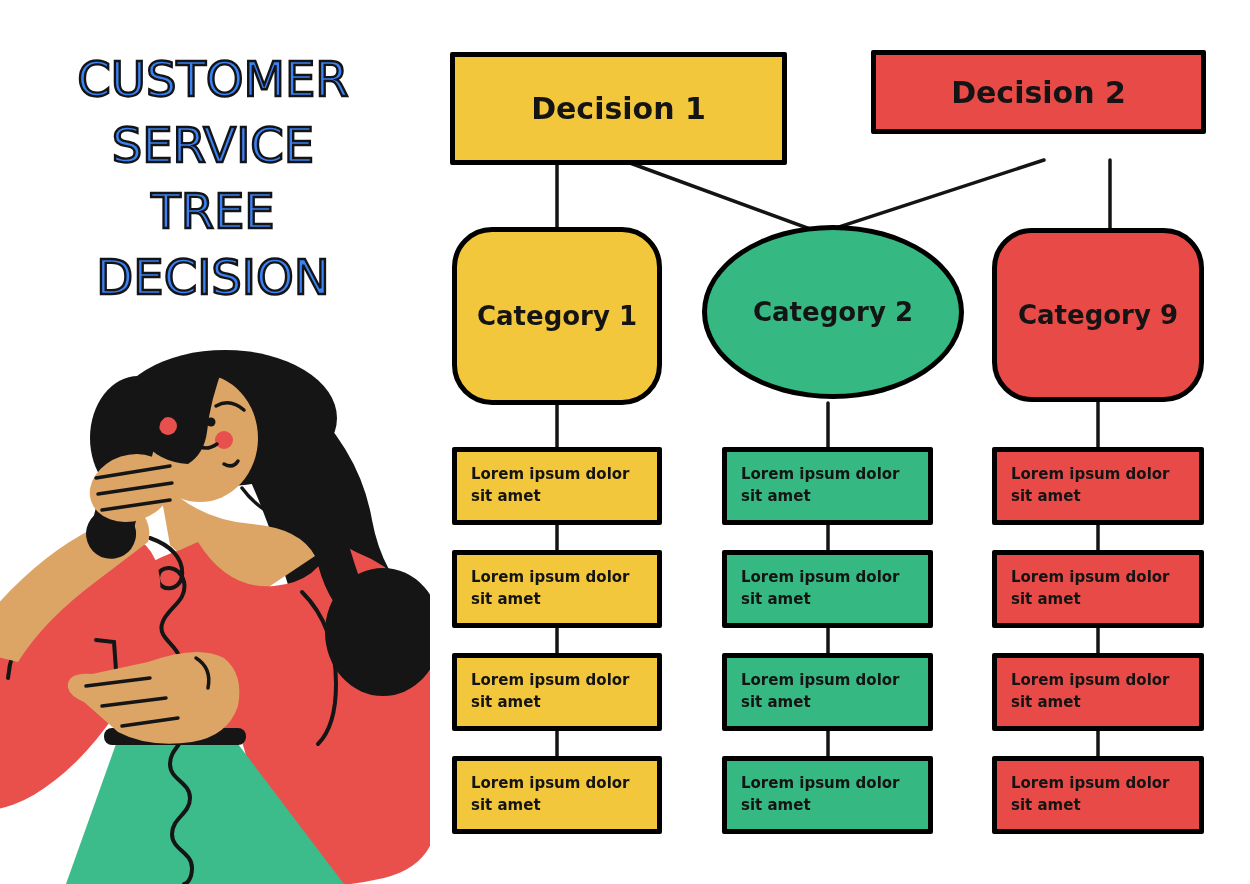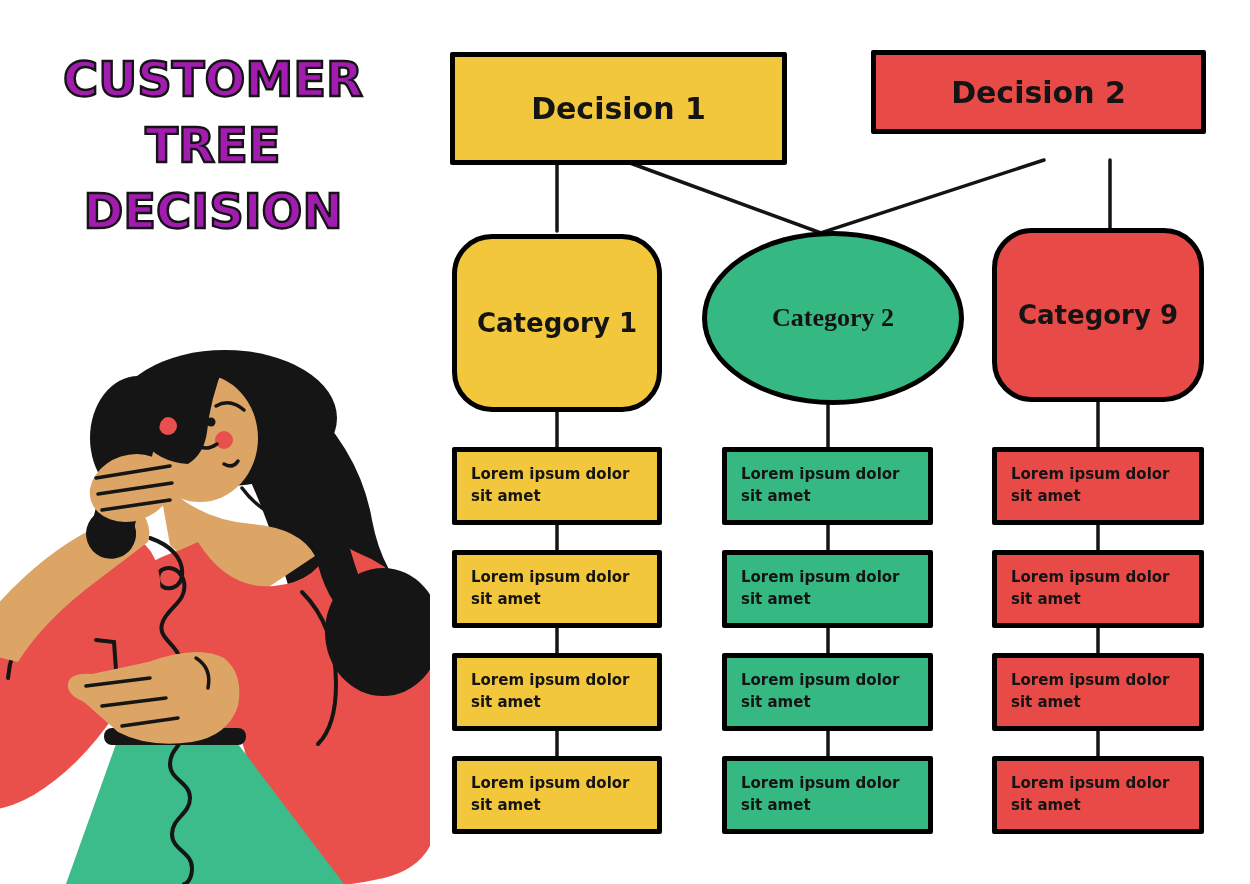--- a/index.html
+++ b/index.html
@@ -1,60 +1,61 @@
 <!DOCTYPE html>
 <html><head>
 <meta charset="utf-8">
 <style>
   html,body{margin:0;padding:0;background:#ffffff;}
   #page{position:relative;width:1250px;height:884px;background:#ffffff;overflow:hidden;
         font-family:"DejaVu Sans","Liberation Sans",sans-serif;color:#141414;}
 
   
   .title{position:absolute;left:38px;top:46px;width:350px;text-align:center;
-         font-weight:bold;font-size:48px;line-height:66px;letter-spacing:0px;
-         color:#a21caf;-webkit-text-stroke:2.4px #141414;text-transform:uppercase;}
+         font-weight:normal;font-size:48px;line-height:66px;letter-spacing:0px;
+         color:#3b82f6;-webkit-text-stroke:2.4px #141414;text-transform:uppercase;}
 
   
   svg.connectors{position:absolute;left:0;top:0;z-index:0;pointer-events:none;}
 
   
   .node{position:absolute;z-index:1;display:flex;align-items:center;justify-content:center;
         border:5px solid #000000;font-weight:bold;color:#141414;
         box-sizing:border-box;}
   .decision{font-size:30px;border-radius:2px;}
   .category{font-size:26px;border-radius:40px;}
   .cat-ellipse{border-radius:50%;}
   .leaf{font-size:15px;line-height:1.45;border-radius:2px;padding:9px 14px;}
   .yellow{background:#F3C73B;}
   .red{background:#E84B47;}
   .green{background:#35B882;}
 
   
   #d1{left:450px;top:52px;width:337px;height:113px;}
   #d2{left:871px;top:50px;width:335px;height:84px;}
   
-  #c1{left:452px;top:234px;width:210px;height:178px;}
-  #c2{left:702px;top:231px;width:262px;height:174px;font-family:Liberation Serif, serif;}
+  #c1{left:452px;top:227px;width:210px;height:178px;}
+  #c2{left:702px;top:225px;width:262px;height:174px;}
   #c3{left:992px;top:228px;width:212px;height:174px;}
   
   .colA{left:452px;width:210px;} .colB{left:722px;width:211px;} .colC{left:992px;width:212px;}
   .row1{top:447px;height:78px;} .row2{top:550px;height:78px;}
   .row3{top:653px;height:78px;} .row4{top:756px;height:78px;}
 
   
   svg.illustration{position:absolute;left:0;top:340px;z-index:1;}
 </style>
 </head>
 <body>
 
 <div id="page">
 
   <div class="title">
     <div>Customer</div>
+    <div>Service</div>
     <div>Tree</div>
     <div>Decision</div>
   </div>
 
   <svg class="connectors" width="1250" height="884" viewBox="0 0 1250 884">
     <g stroke="#141414" stroke-width="3.5" stroke-linecap="round">
       <line x1="557" y1="163" x2="557" y2="231"></line>
       <line x1="630" y1="163" x2="862" y2="248"></line>
       <line x1="1044" y1="160" x2="762" y2="252"></line>
       <line x1="1110" y1="160" x2="1110" y2="230"></line>

